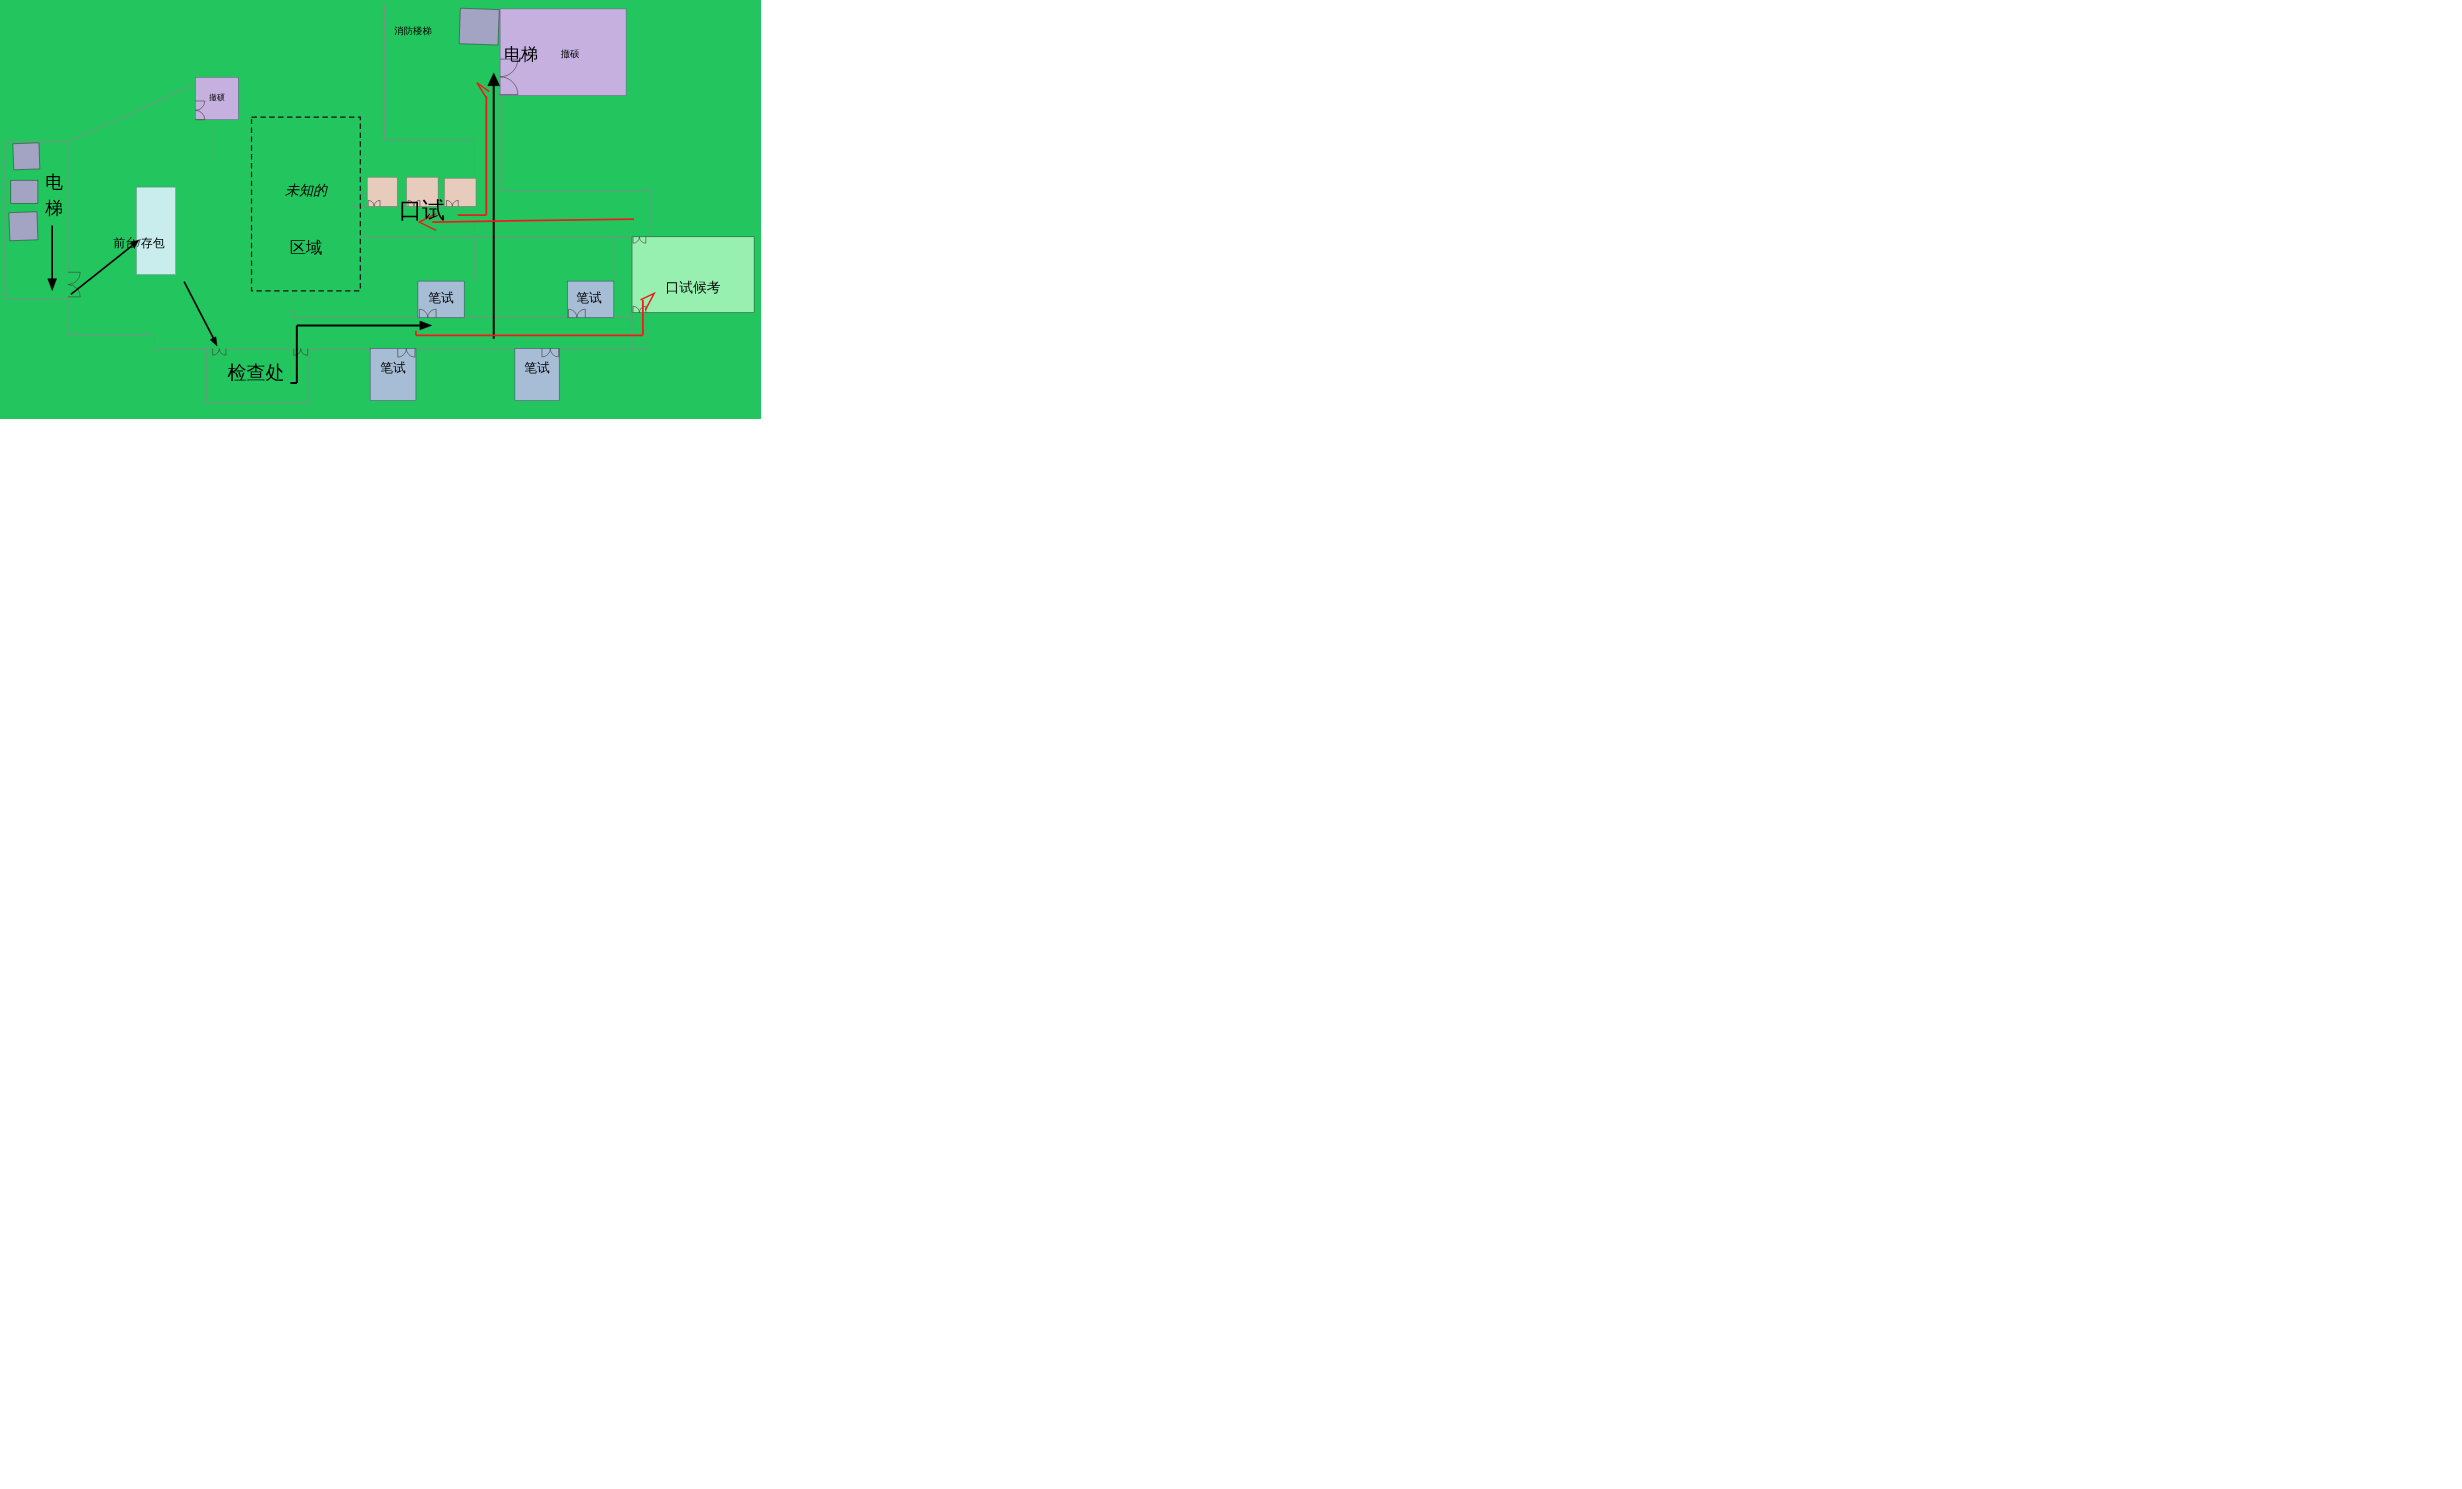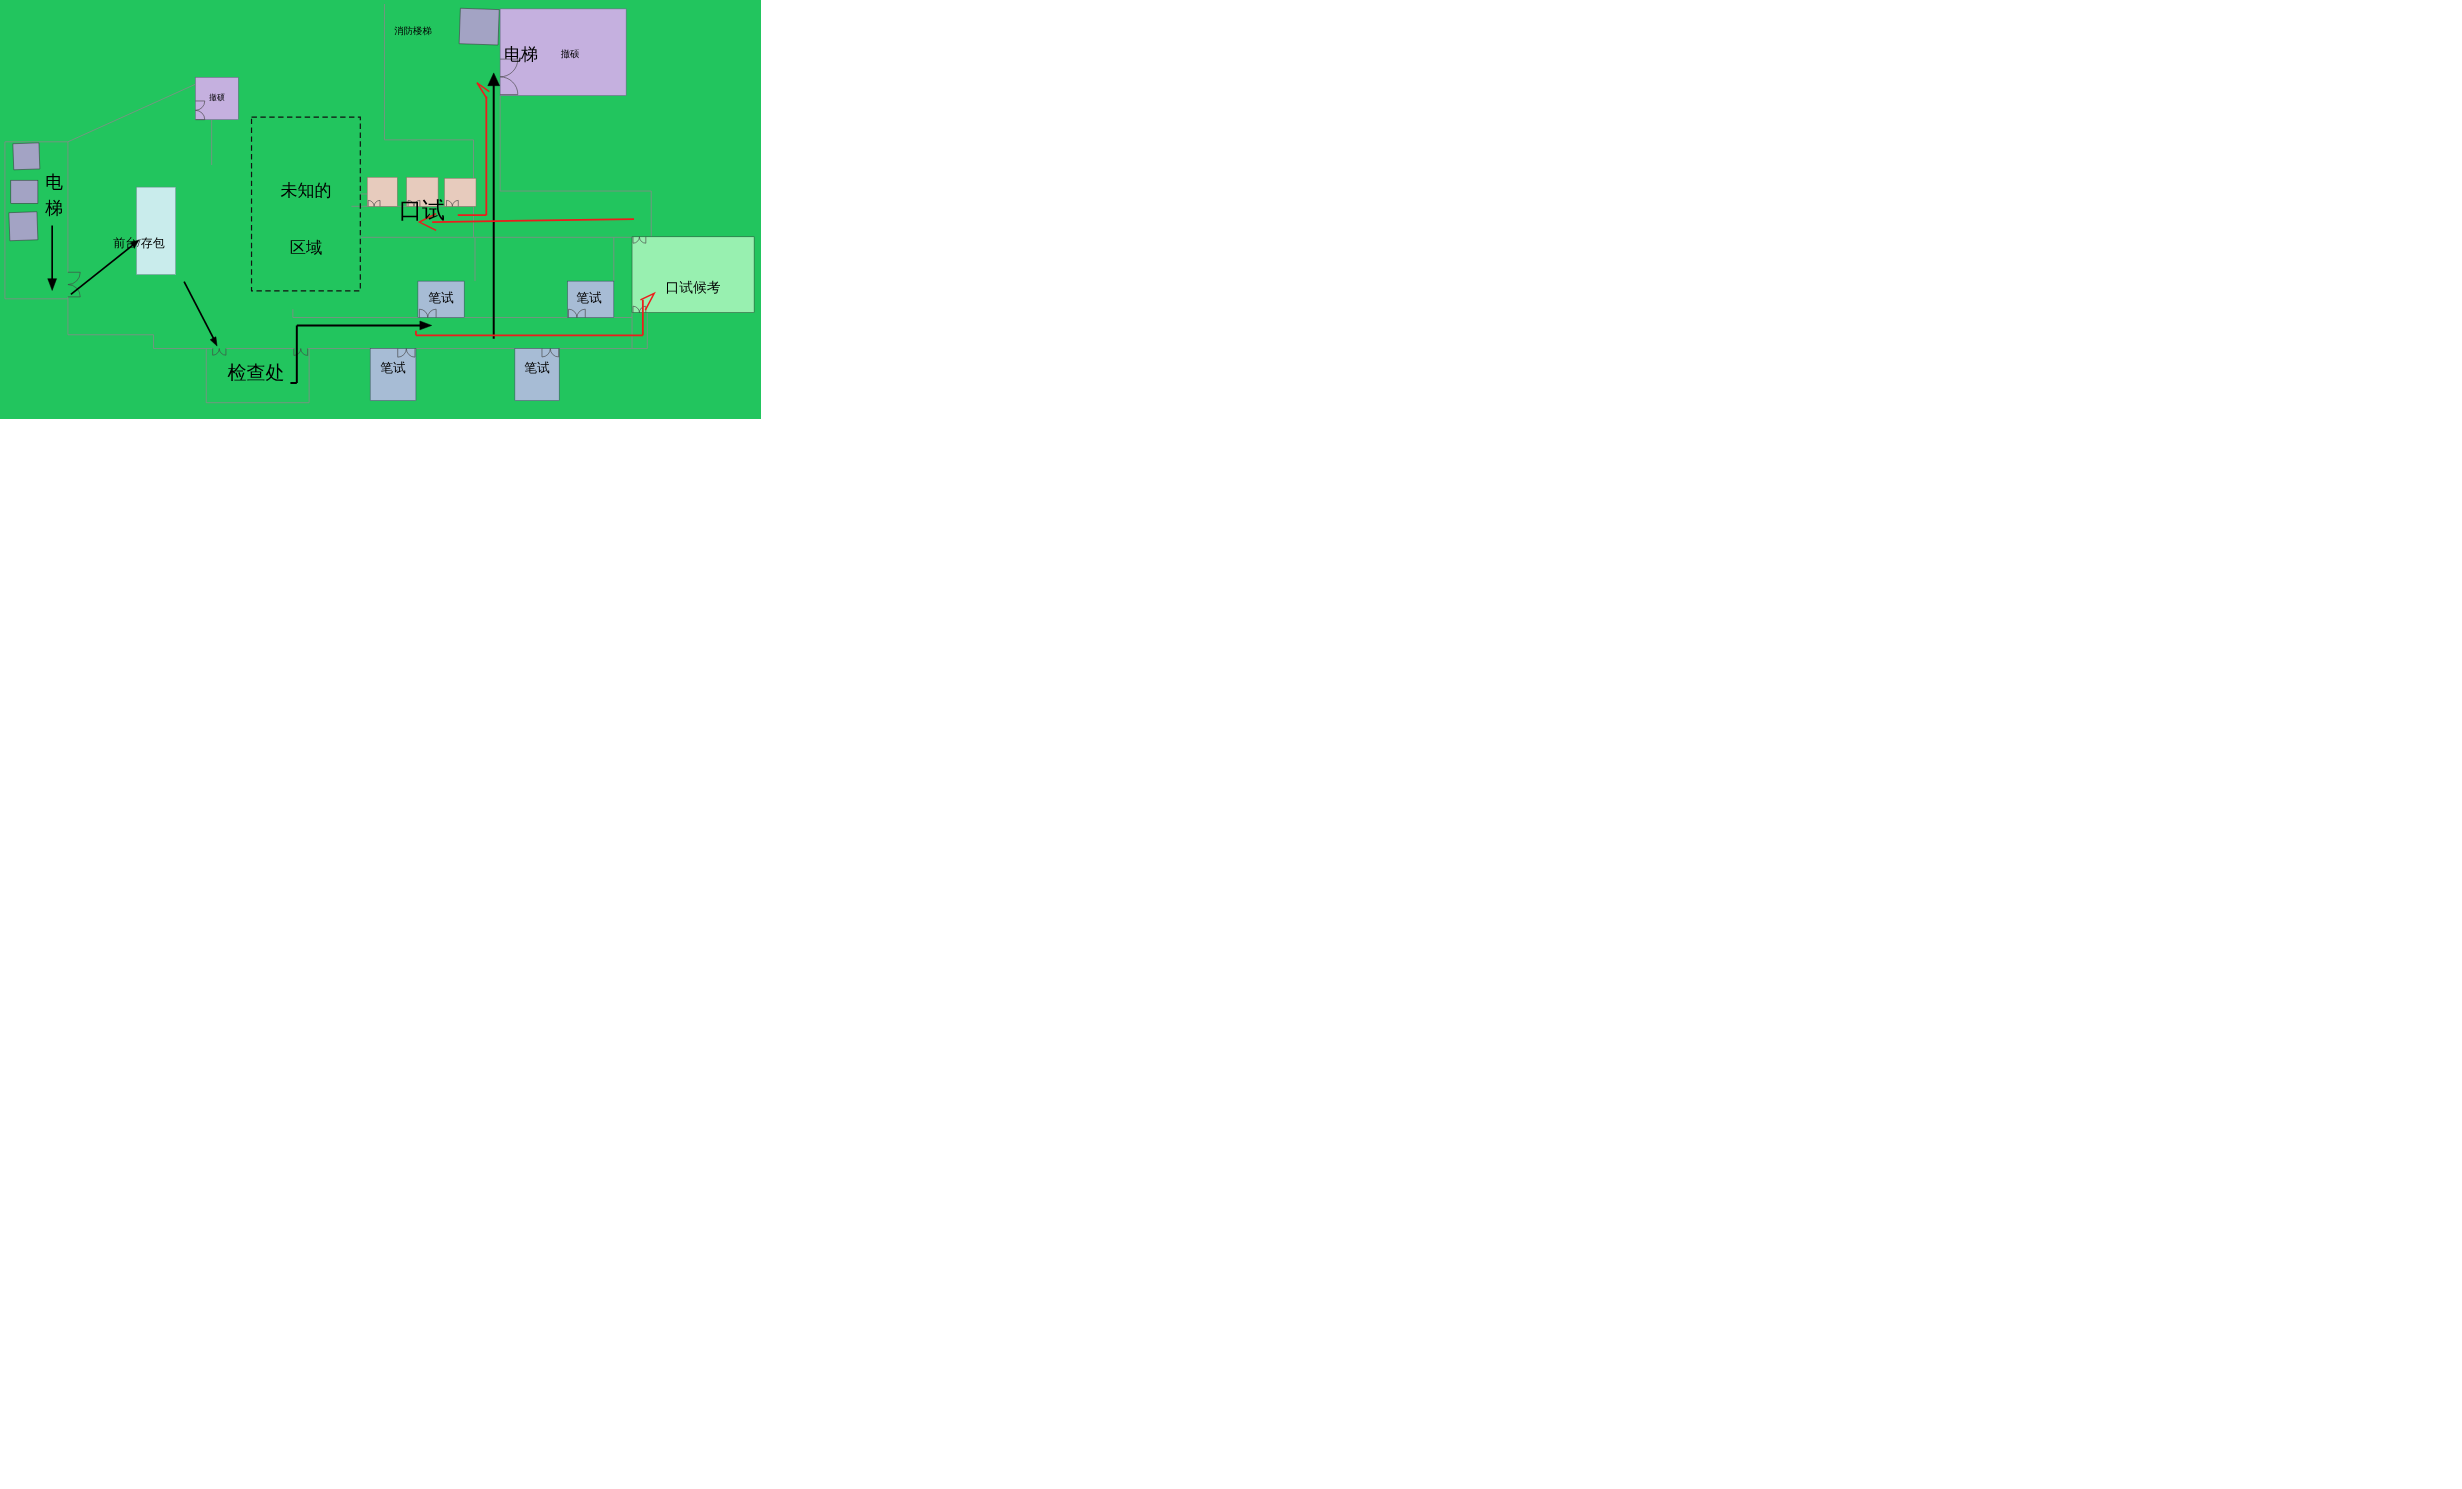--- a/index.html
+++ b/index.html
@@ -194,21 +194,21 @@
 
   <div class="lbl vertical" style="left:54px;top:196px;font-size:17.7px;">电
 梯</div>
 
   <div class="lbl" style="left:570px;top:54px;font-size:9.4px;">撤硕</div>
 
   <div class="lbl" style="left:217px;top:98px;font-size:7.9px;">撤硕</div>
 
   <div class="lbl" style="left:139px;top:244px;font-size:12px;">前台/存包</div>
 
-  <div class="lbl" style="left:306px;top:191px;font-size:17px;">未知的</div>
+  <div class="lbl" style="left:306px;top:191px;font-size:14px;font-style:italic;">未知的</div>
   <div class="lbl" style="left:306px;top:223px;font-size:16.3px;margin-top:25px;">区域</div>
 
   <div class="lbl" style="left:422px;top:211px;font-size:23px;">口试</div>
 
   <div class="lbl" style="left:693px;top:288px;font-size:13.8px;">口试候考</div>
 
   <div class="lbl" style="left:256px;top:373px;font-size:19px;">检查处</div>
 
   <div class="lbl" style="left:441px;top:298px;font-size:12.8px;">笔试</div>
   <div class="lbl" style="left:589px;top:298px;font-size:12.8px;">笔试</div>

